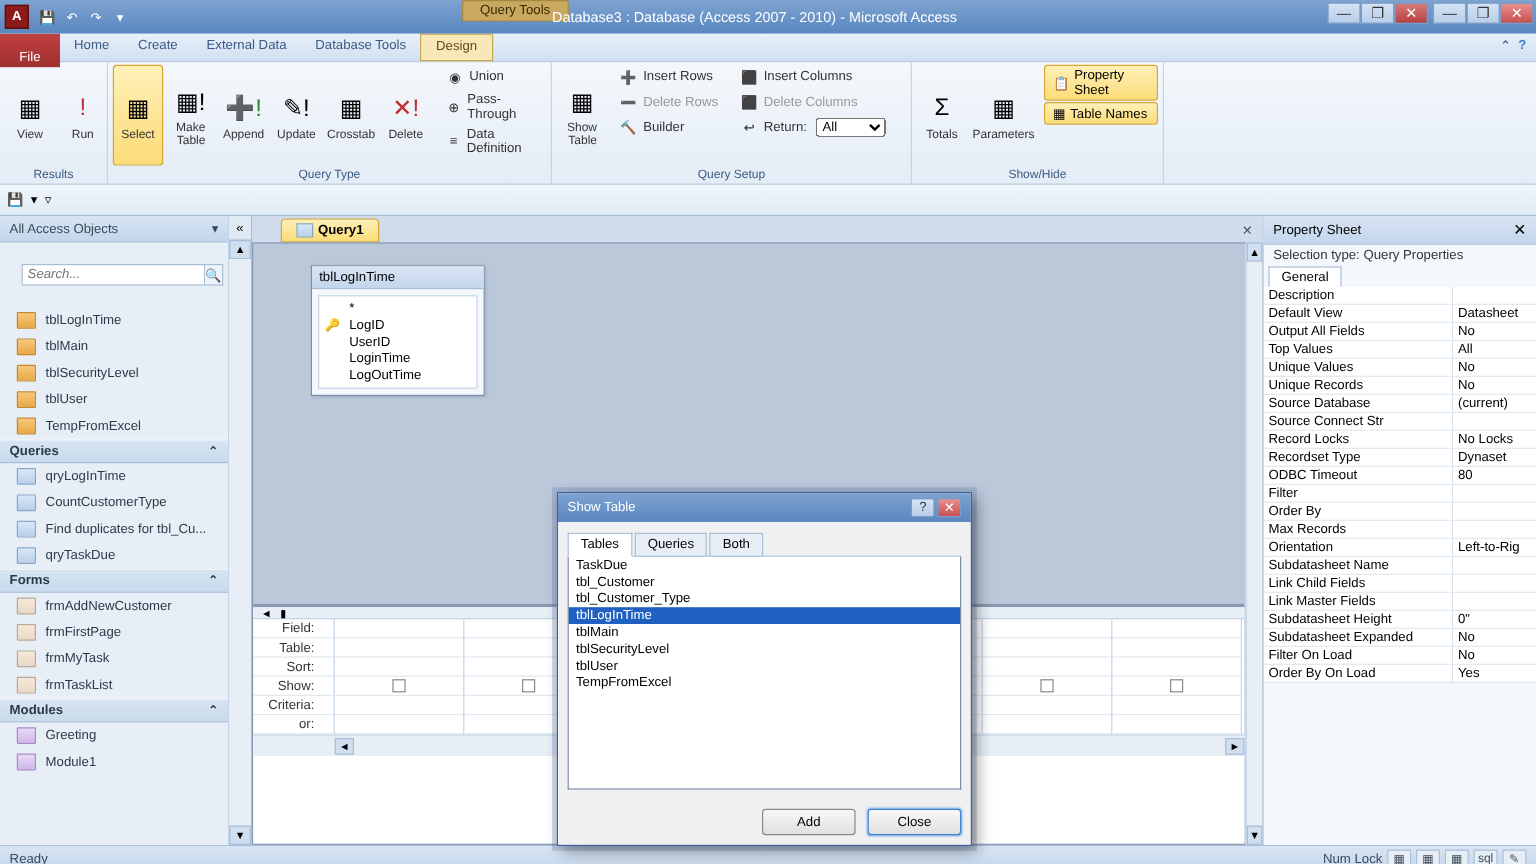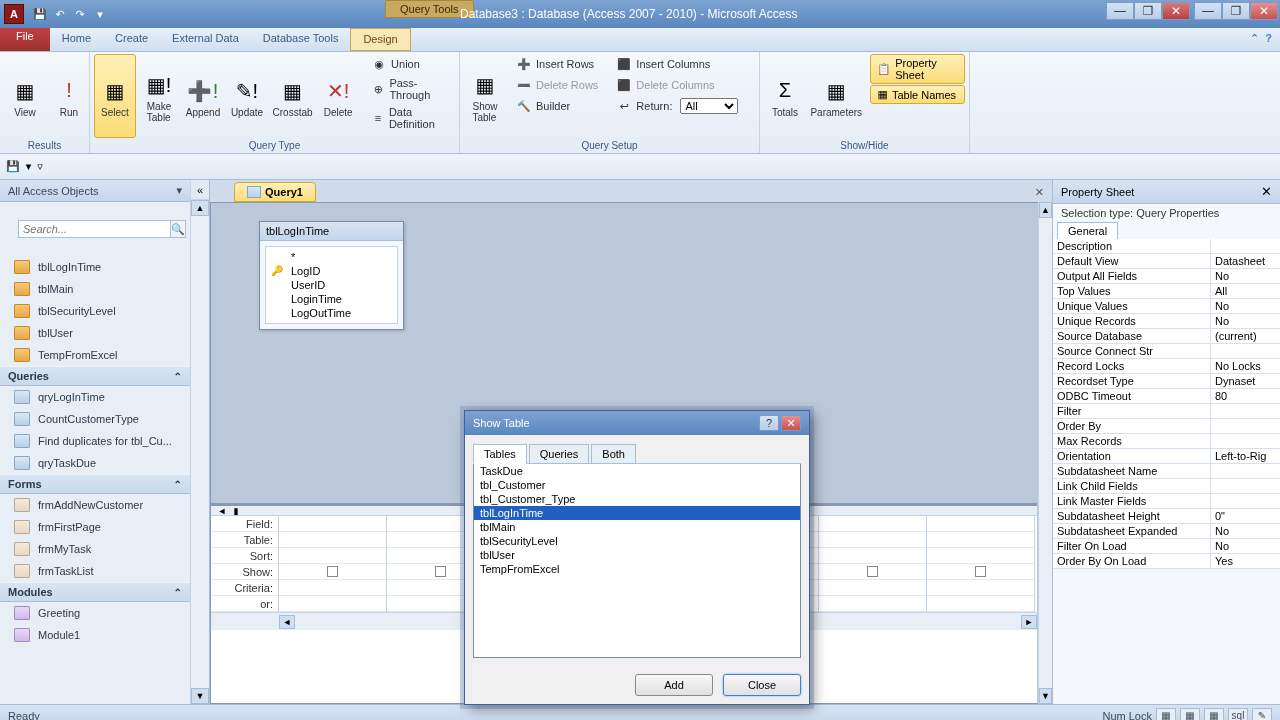--- a/index.html
+++ b/index.html
@@ -10,32 +10,32 @@
 .qat-btn{width:16px;height:16px;display:flex;align-items:center;justify-content:center;color:#fff}
 .title-center{position:absolute;left:460px;color:#fff;font-size:12px}
 .context-tab{position:absolute;left:385px;top:0;background:#c9a85f;border:1px solid #a88840;padding:2px 14px;color:#3a2a00;font-size:11px;border-radius:2px 2px 0 0}
 .win-controls{position:absolute;right:2px;top:2px;display:flex;gap:0}
 .win-btn{width:28px;height:18px;background:linear-gradient(#d4e3f5,#b8cde8);border:1px solid #7a9cc6;display:flex;align-items:center;justify-content:center;color:#333;font-size:12px}
 .win-btn.close{background:linear-gradient(#e89090,#c85050);color:#fff}
 .win-btn.close2{background:linear-gradient(#d87a7a,#b84040);color:#fff}
 
 .menubar{height:24px;background:linear-gradient(#e8f0fa,#d0dff0);display:flex;border-bottom:1px solid #a8bdd8}
 .menu-item{padding:4px 12px;color:#3a5a85;cursor:default}
-.menu-item.file{background:linear-gradient(#c04040,#a03030);color:#fff;padding:2px 16px}
+.menu-item.file{background:linear-gradient(#c04040,#a03030);color:#fff;padding:14px 16px}
 .menu-item.active{background:#f8e8b8;border:1px solid #c8a850;color:#6a4a10}
 .help-icons{margin-left:auto;display:flex;gap:6px;padding:4px 8px;color:#3a5a85}
 
 .ribbon{height:102px;background:linear-gradient(#f4f8fc,#e4ecf6);border-bottom:1px solid #a8bdd8;display:flex}
 .rgroup{border-right:1px solid #c4d4e8;display:flex;flex-direction:column;padding:2px 4px}
 .rgroup-label{text-align:center;color:#3a5a85;font-size:10px;padding-top:2px;margin-top:auto}
 .rgroup-body{display:flex;gap:2px;flex:1}
 .rbtn{display:flex;flex-direction:column;align-items:center;justify-content:center;padding:2px 4px;min-width:42px;cursor:default;border:1px solid transparent;border-radius:3px}
 .rbtn.sel{background:linear-gradient(#fef0b8,#fcdc78);border:1px solid #d8a830}
 .rbtn-icon{width:32px;height:32px;display:flex;align-items:center;justify-content:center;font-size:20px}
-.rbtn-label{font-size:10px;color:#333;text-align:left;line-height:1.1}
+.rbtn-label{font-size:10px;color:#333;text-align:right;line-height:1.1}
 .rsmall{display:flex;align-items:center;gap:4px;padding:2px 4px;font-size:11px;color:#333}
 .rsmall.dis{color:#999}
 .rsmall-icon{width:16px;height:16px;display:flex;align-items:center;justify-content:center}
 .rcol{display:flex;flex-direction:column;gap:1px}
 .rcheck{display:flex;align-items:center;gap:4px;padding:2px 6px;background:linear-gradient(#fef0b8,#fcdc78);border:1px solid #d8a830;border-radius:3px;font-size:11px}
 
 .qat2{height:26px;background:linear-gradient(#f0f5fb,#e0eaf5);border-bottom:1px solid #a8bdd8;display:flex;align-items:center;padding:0 6px;gap:6px}
 
 .main{display:flex;height:524px}
 .navpane{width:210px;background:#e8eef6;border-right:1px solid #a8bdd8;display:flex}
@@ -66,21 +66,21 @@
 
 .tablewin{position:absolute;left:48px;top:18px;width:145px;background:#f4f8fc;border:1px solid #7a8ca8;box-shadow:1px 1px 3px rgba(0,0,0,0.2)}
 .tablewin-hdr{background:linear-gradient(#d8e4f2,#c4d6ec);padding:3px 6px;border-bottom:1px solid #a8bdd8;font-size:11px}
 .tablewin-body{padding:3px;border:1px solid #c4d4e8;margin:5px;background:#fff}
 .tablewin-row{padding:1px 6px 1px 22px;font-size:11px;position:relative}
 .tablewin-row.key::before{content:"🔑";position:absolute;left:2px;font-size:10px}
 
 .designgrid{position:absolute;bottom:0;left:0;right:14px;height:200px;background:#fff;border-top:3px solid #8898b0}
 .dgbody{display:flex}
 .dglabels{width:68px;border-right:1px solid #c4d4e8}
-.dglabel{height:16px;padding:0 5px;text-align:right;border-bottom:1px solid #e0e8f0;font-size:11px;color:#333;display:flex;align-items:center;justify-content:flex-end}
+.dglabel{height:16px;padding:0 16px;text-align:right;border-bottom:1px solid #e0e8f0;font-size:11px;color:#333;display:flex;align-items:center;justify-content:flex-end}
 .dgcols{flex:1;display:flex}
 .dgcol{width:108px;border-right:1px solid #c4d4e8}
 .dgcell{height:16px;border-bottom:1px solid #e0e8f0;padding:0 4px;display:flex;align-items:center}
 .dgcell.chk{justify-content:center}
 .dgcell.chk .box{width:11px;height:11px;border:1px solid #888}
 .dgscroll{height:18px;background:#e8eef6;border-top:1px solid #c4d4e8;display:flex;align-items:center}
 .dgscroll .sb{width:16px;height:14px;background:#d0dff0;border:1px solid #a8bdd8;display:flex;align-items:center;justify-content:center;font-size:9px}
 
 .vscroll{position:absolute;right:0;top:22px;bottom:0;width:14px;background:#e8eef6;border-left:1px solid #c4d4e8;display:flex;flex-direction:column}
 .vscroll .sb{height:16px;background:#d0dff0;border:1px solid #a8bdd8;display:flex;align-items:center;justify-content:center;font-size:9px}

